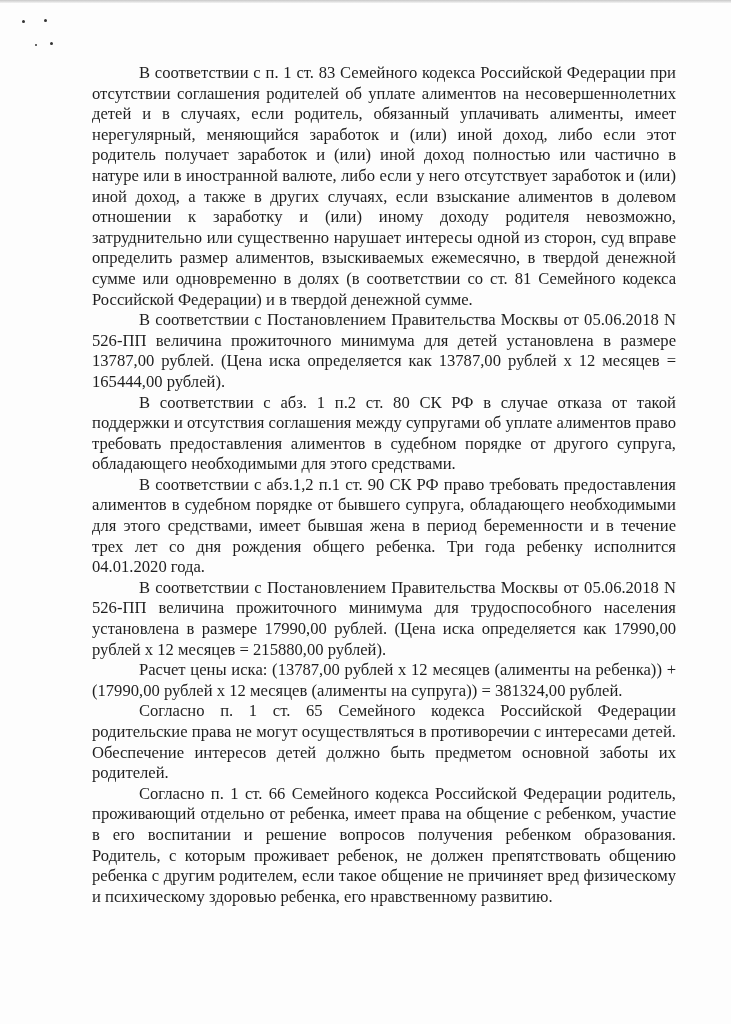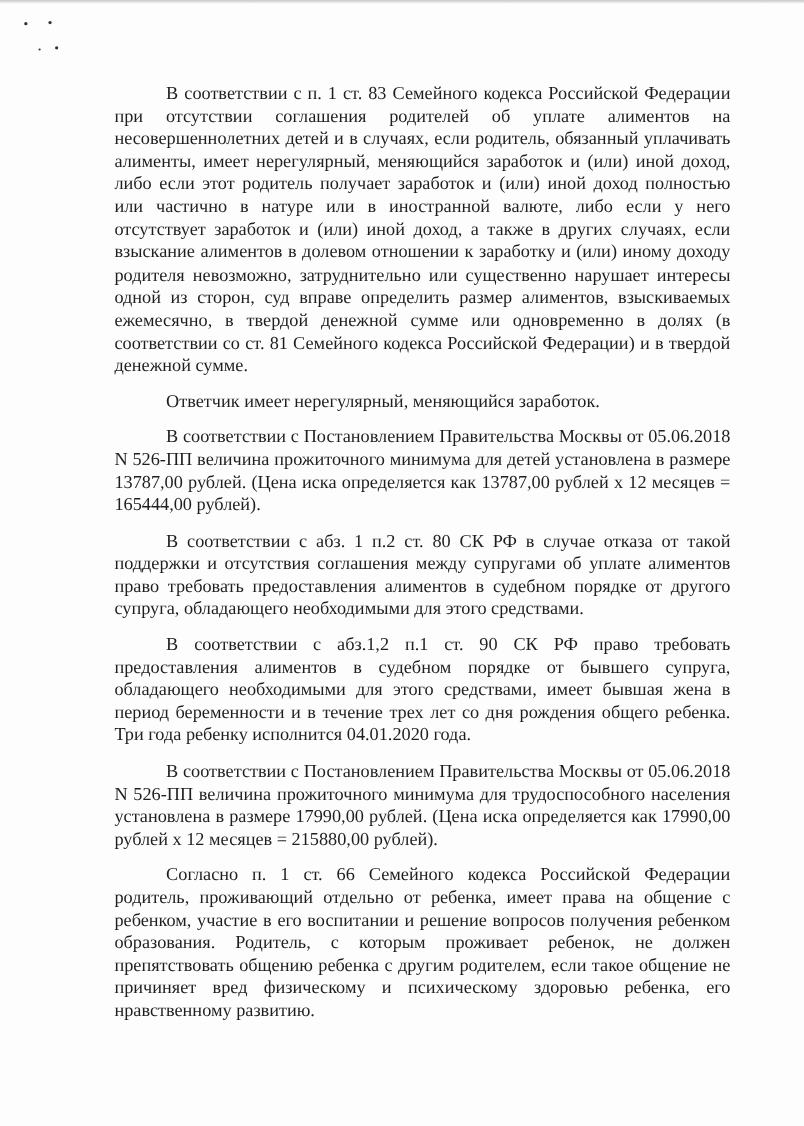--- a/index.html
+++ b/index.html
@@ -14,36 +14,37 @@
     position: absolute; left: 0; top: 0; width: 731px; height: 3px;
     background: linear-gradient(to bottom, #c8c8c8, #f3f3f3);
   }
   .punch-marks { position: absolute; left: 14px; top: 14px; width: 50px; height: 40px; }
   .punch-marks span { position: absolute; width: 3px; height: 3px; background: #333; border-radius: 50%; }
   .page {
     position: absolute; left: 92px; top: 63px; width: 584px;
     font-size: 16.6px; line-height: 20.6px;
   }
   .page p {
-    margin: 12px; text-align: justify; text-indent: 47px;
+    margin: 0; text-align: justify; text-indent: 47px;
   }
 </style>
 </head>
 <body>
 
 <div class="top-edge"></div>
 
 <div class="punch-marks">
   <span style="left:8px;top:6px;"></span>
   <span style="left:30px;top:5px;"></span>
   <span style="left:36px;top:28px;"></span>
   <span style="left:21px;top:30px;width:2px;height:2px;"></span>
 </div>
 
 <div class="page">
   <p>В  соответствии  с  п. 1 ст. 83 Семейного кодекса Российской Федерации при отсутствии соглашения родителей об уплате алиментов на несовершеннолетних  детей  и в случаях, если родитель, обязанный уплачивать алименты, имеет нерегулярный, меняющийся заработок и (или) иной доход, либо если  этот  родитель  получает  заработок  и (или) иной доход полностью или частично  в  натуре  или в иностранной валюте, либо если у него отсутствует заработок  и  (или)  иной  доход,  а также в других случаях, если взыскание алиментов  в  долевом  отношении  к заработку и (или)  иному  доходу  родителя  невозможно,    затруднительно    или существенно  нарушает  интересы  одной из сторон,  суд вправе определить размер алиментов, взыскиваемых ежемесячно, в твердой  денежной  сумме или одновременно в долях (в соответствии со ст. 81 Семейного кодекса Российской Федерации) и в твердой денежной сумме.</p>
-  <p>Ответчик  имеет  нерегулярный,  меняющийся заработок.</p>
   <p>В соответствии с Постановлением Правительства Москвы от 05.06.2018 N 526-ПП величина прожиточного минимума для детей установлена в размере 13787,00 рублей. (Цена иска определяется как 13787,00 рублей х 12 месяцев = 165444,00 рублей).</p>
   <p>В соответствии с абз. 1 п.2 ст. 80  СК РФ в случае отказа от такой поддержки и отсутствия соглашения между супругами об уплате алиментов право требовать предоставления алиментов в судебном порядке от другого супруга, обладающего необходимыми для этого средствами.</p>
   <p>В соответствии с абз.1,2 п.1 ст. 90 СК РФ право требовать предоставления алиментов в судебном порядке от бывшего супруга, обладающего необходимыми для этого средствами, имеет бывшая жена в период беременности и в течение трех лет со дня рождения общего ребенка. Три года ребенку исполнится 04.01.2020 года.</p>
   <p>В соответствии с Постановлением Правительства Москвы от 05.06.2018 N 526-ПП величина прожиточного минимума для трудоспособного населения установлена в размере 17990,00 рублей. (Цена иска определяется как 17990,00 рублей х 12 месяцев = 215880,00 рублей).</p>
+  <p>Расчет цены иска: (13787,00 рублей х 12 месяцев (алименты на ребенка)) + (17990,00 рублей х 12 месяцев (алименты на супруга)) = 381324,00 рублей.</p>
+  <p>Согласно п. 1 ст. 65 Семейного кодекса Российской Федерации родительские права не могут осуществляться в противоречии с интересами детей. Обеспечение интересов детей должно быть предметом основной заботы их родителей.</p>
   <p>Согласно п. 1 ст. 66 Семейного кодекса Российской Федерации родитель, проживающий отдельно от ребенка, имеет права на общение с ребенком, участие в его воспитании и решение вопросов получения ребенком образования. Родитель, с которым проживает ребенок, не должен препятствовать общению ребенка с другим родителем, если такое общение не причиняет вред физическому и психическому здоровью ребенка, его нравственному развитию.</p>
 </div>
 
 </body></html>

